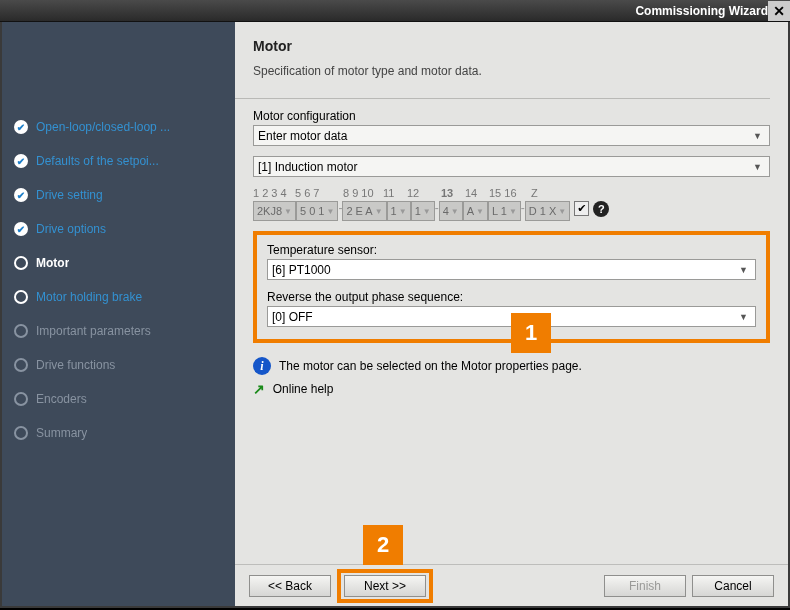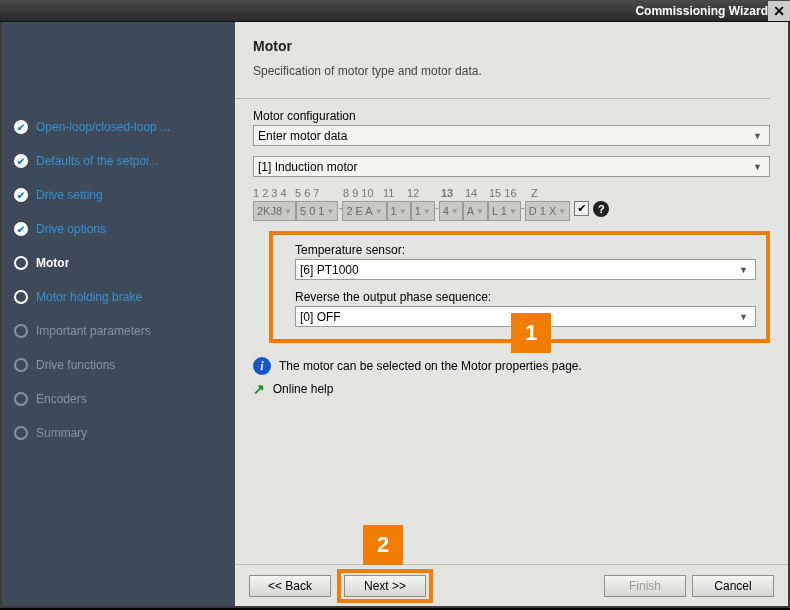--- a/index.html
+++ b/index.html
@@ -140,22 +140,22 @@
     font-size: 11px; color: #000; margin-left: 4px;
   }
   .help-q {
     width: 16px; height: 16px; border-radius: 50%; background: #222; color: #fff;
     display: inline-flex; align-items: center; justify-content: center; font-weight: bold;
     margin-left: 4px; font-size: 11px;
   }
 
   .highlight-box {
     border: 4px solid #f07d00;
-    margin: 4px 0 0 16px;
-    padding: 8px 10px 12px 22px;
+    margin: 4px 0 0 0;
+    padding: 8px 10px 12px 10px;
     background: transparent;
     position: relative;
   }
   .highlight-box .select { background: #fff; }
 
   .callout {
     position: absolute;
     width: 40px; height: 40px;
     background: #f07d00;
     color: #fff;

